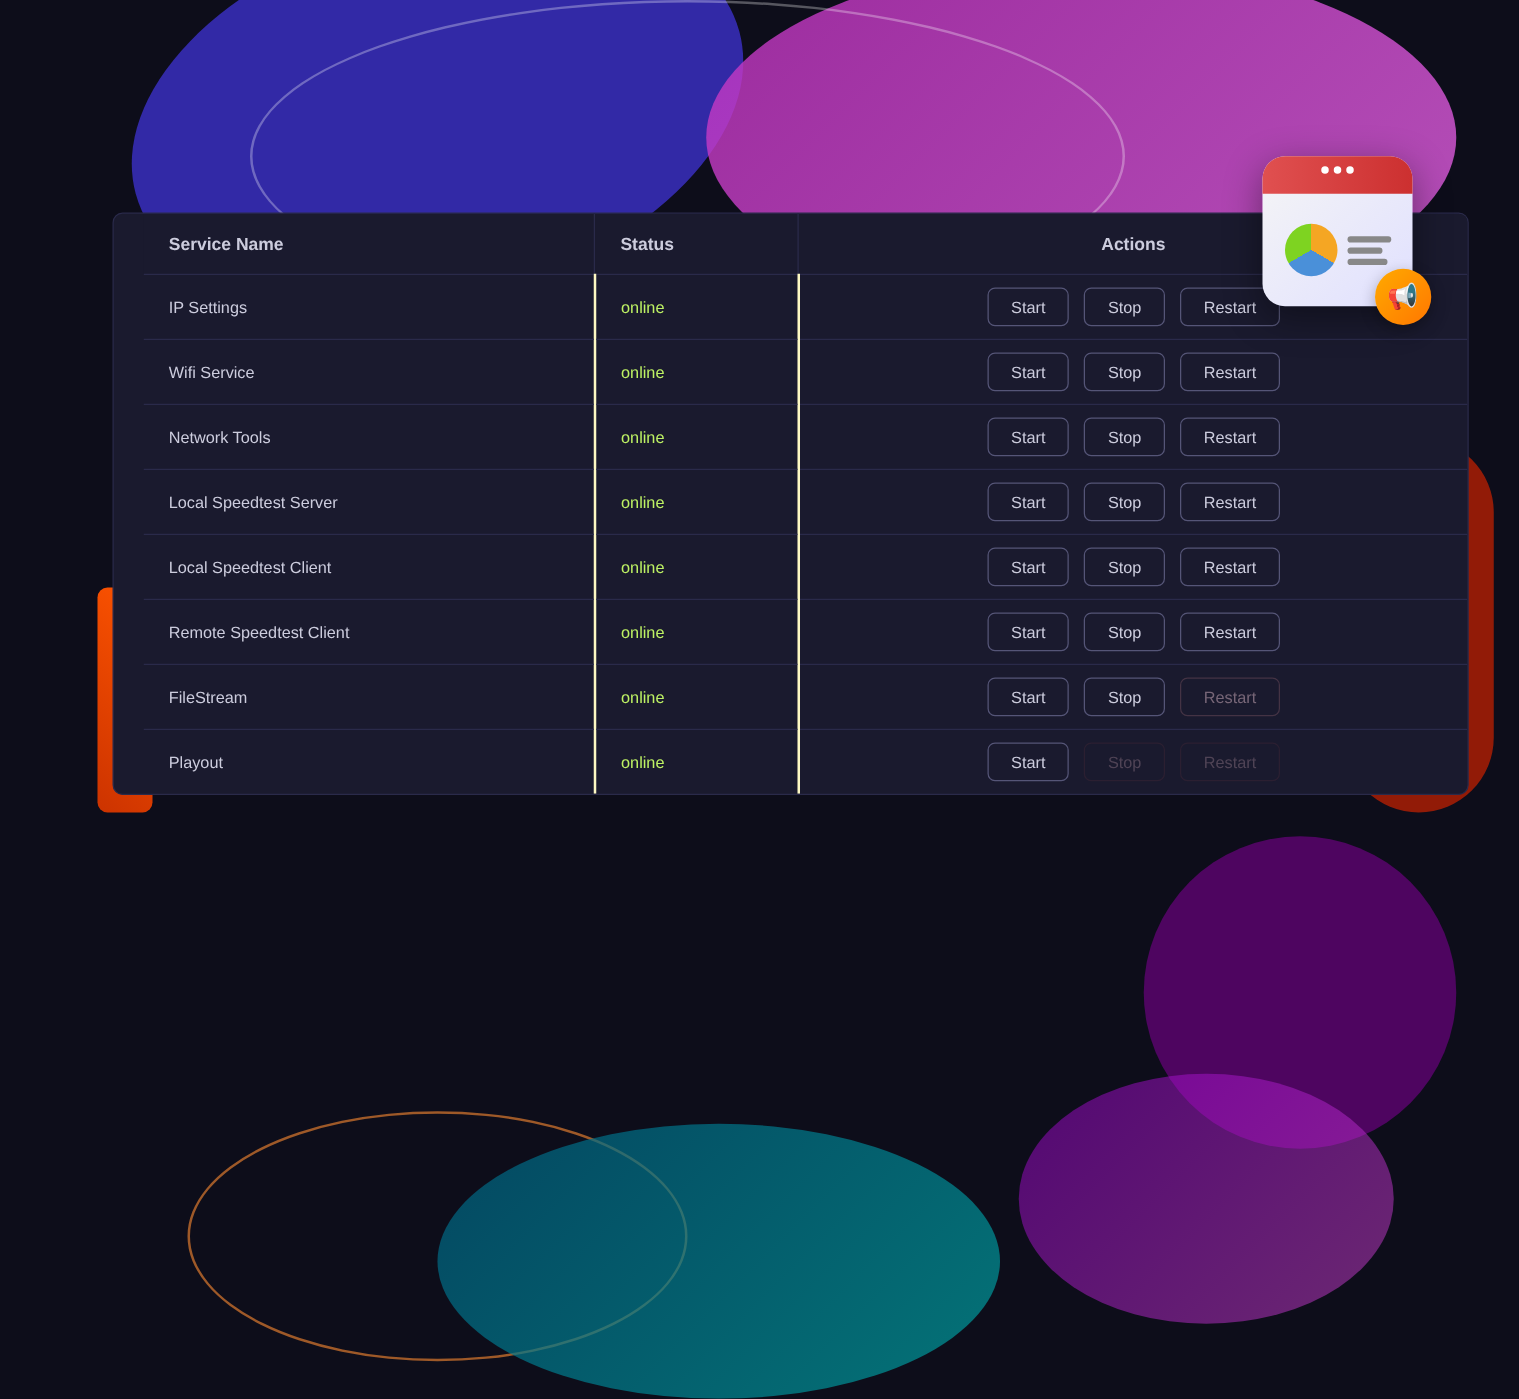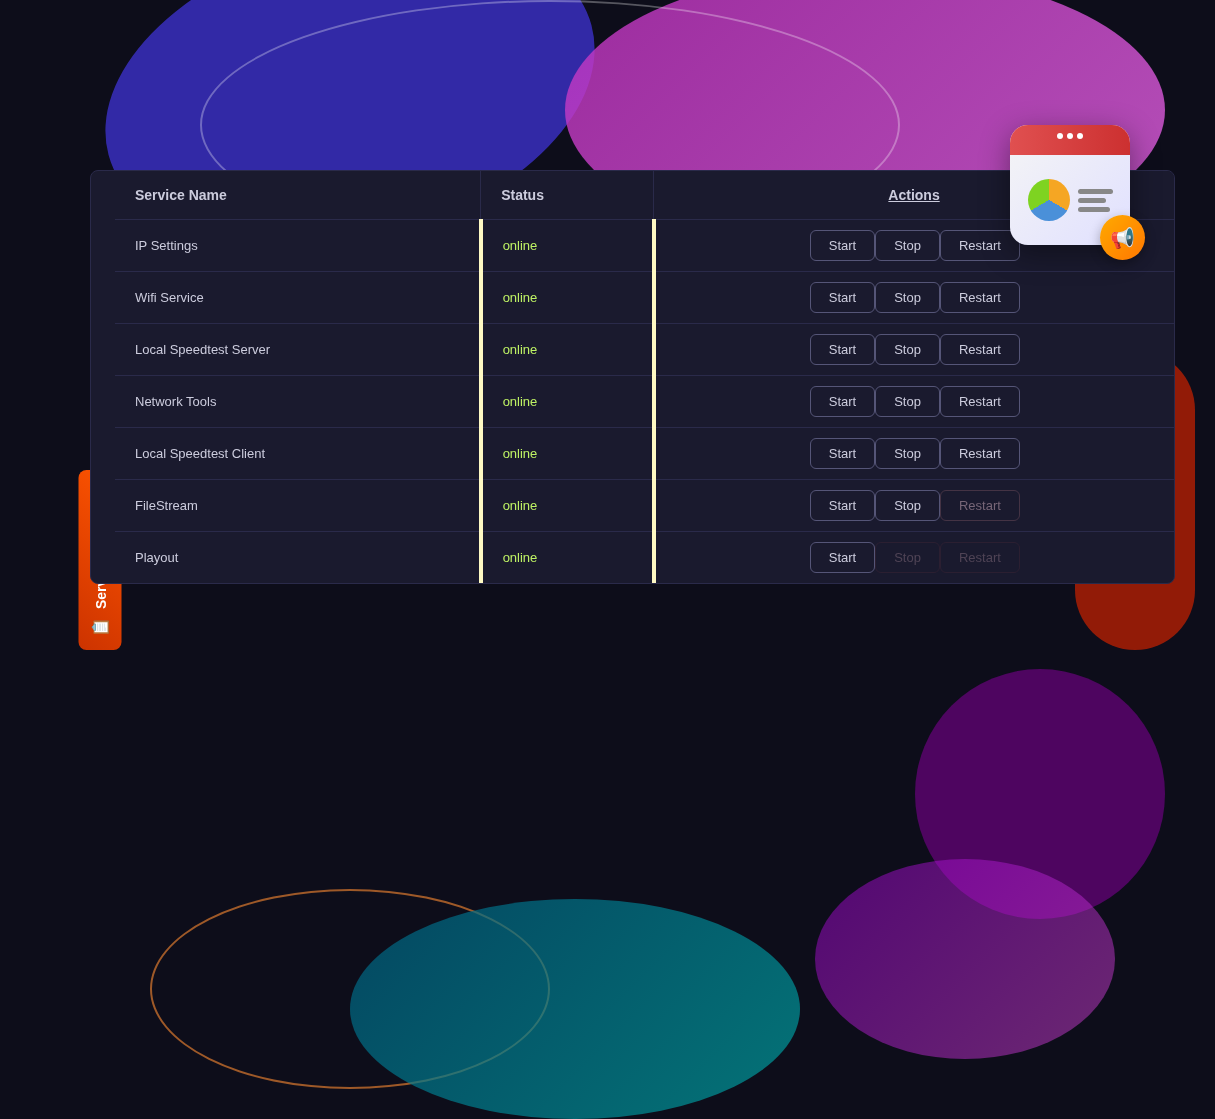--- a/index.html
+++ b/index.html
@@ -272,57 +272,57 @@
       text-align: left;
       color: #ccccdd;
       font-size: 14px;
       font-weight: 600;
       border-right: 1px solid #2a2a4a;
     }
 
     thead th:last-child {
       border-right: none;
       text-align: center;
-      text-decoration: underline;
     }
 
     thead th.actions-header {
       text-align: center;
     }
 
     tbody tr {
       border-bottom: 1px solid #2a2a4a;
       transition: background 0.2s;
     }
 
     tbody tr:last-child {
       border-bottom: none;
     }
 
     tbody td {
       padding: 14px 20px;
       color: #ccccdd;
       font-size: 13px;
-      border-right: 4px solid #fef9c3;
+      border-right: 2px solid #fef9c3;
       vertical-align: middle;
     }
 
     tbody td:last-child {
       border-right: none;
     }
 
     .status-online {
       color: #bef264;
       font-weight: 500;
     }
 
     .actions-cell {
       display: flex;
       align-items: center;
       justify-content: center;
+      gap: 12px;
       padding: 10px 20px;
     }
 
     .btn {
       padding: 7px 18px;
       border-radius: 6px;
       font-size: 13px;
       font-weight: 500;
       cursor: pointer;
       border: 1px solid;
@@ -420,43 +420,54 @@
             <td class="status-online">online</td>
             <td style="padding: 0px;">
               <div class="actions-cell">
                 <button class="btn btn-start">Start</button>
                 <button class="btn btn-stop">Stop</button>
                 <button class="btn btn-restart">Restart</button>
               </div>
             </td>
           </tr>
           <tr>
+            <td>Network Tools</td>
+            <td class="status-online">online</td>
+            <td style="padding: 0px;">
+              <div class="actions-cell">
+                <button class="btn btn-start">Start</button>
+                <button class="btn btn-stop">Stop</button>
+                <button class="btn btn-restart">Restart</button>
+              </div>
+            </td>
+          </tr>
+          <tr>
             <td>Local Speedtest Server</td>
-            <td class="status-online">online</td>
-            <td style="padding: 0px;">
-              <div class="actions-cell">
-                <button class="btn btn-start">Start</button>
-                <button class="btn btn-stop">Stop</button>
-                <button class="btn btn-restart">Restart</button>
-              </div>
-            </td>
-          </tr>
-          <tr>
-            <td>Network Tools</td>
             <td class="status-online">online</td>
             <td style="padding: 0px;">
               <div class="actions-cell">
                 <button class="btn btn-start">Start</button>
                 <button class="btn btn-stop">Stop</button>
                 <button class="btn btn-restart">Restart</button>
               </div>
             </td>
           </tr>
           <tr>
             <td>Local Speedtest Client</td>
+            <td class="status-online">online</td>
+            <td style="padding: 0px;">
+              <div class="actions-cell">
+                <button class="btn btn-start">Start</button>
+                <button class="btn btn-stop">Stop</button>
+                <button class="btn btn-restart">Restart</button>
+              </div>
+            </td>
+          </tr>
+          <tr>
+            <td>Remote Speedtest Client</td>
             <td class="status-online">online</td>
             <td style="padding: 0px;">
               <div class="actions-cell">
                 <button class="btn btn-start">Start</button>
                 <button class="btn btn-stop">Stop</button>
                 <button class="btn btn-restart">Restart</button>
               </div>
             </td>
           </tr>
           <tr class="row-fade-1">

